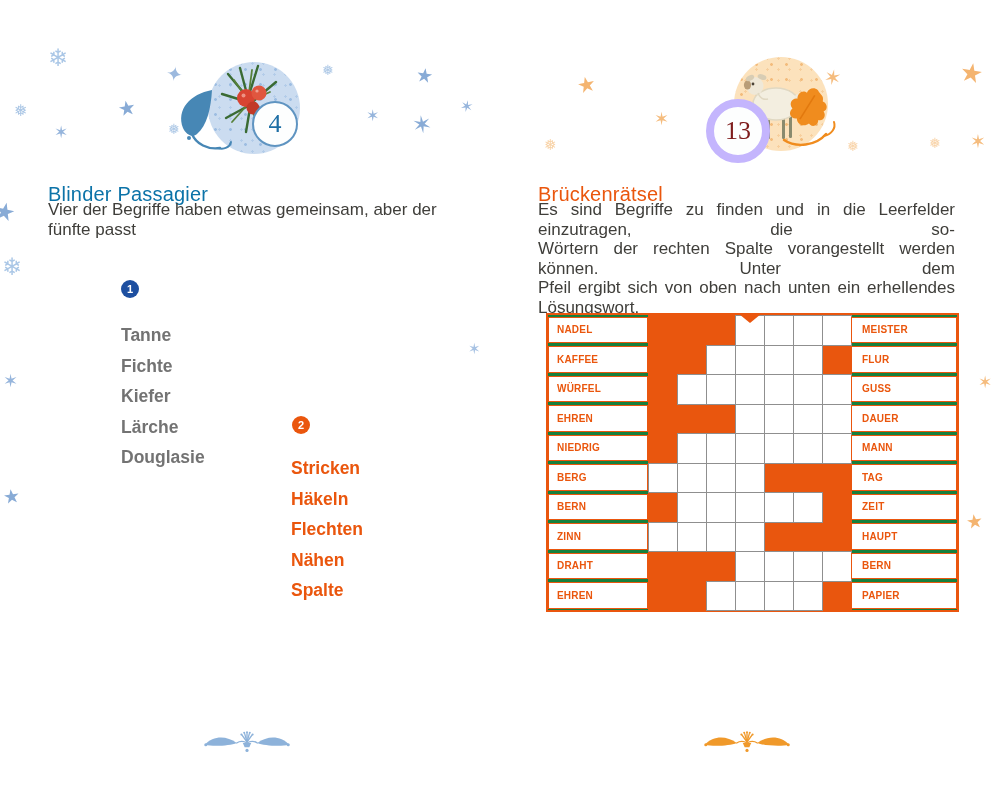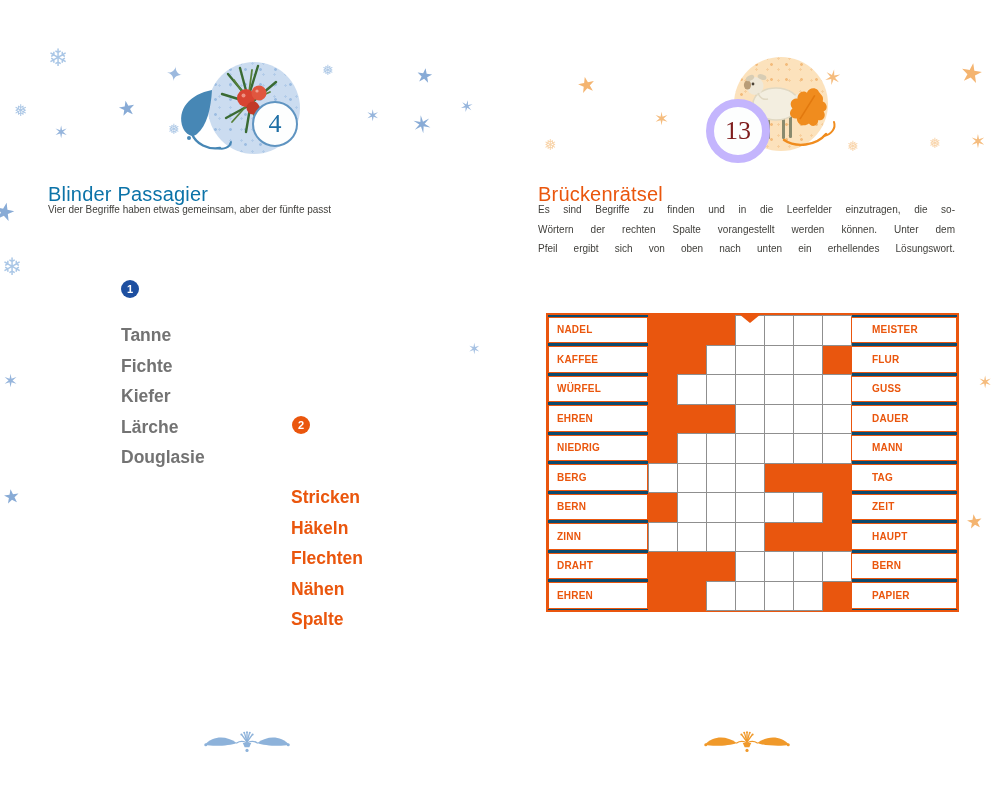--- a/index.html
+++ b/index.html
@@ -16,39 +16,39 @@
      background-size:15px 15px,11px 11px;background-position:0 0,6px 7px;}
   .num-circle{position:absolute;border-radius:50%;background:#fdfefe;display:flex;align-items:center;justify-content:center;
      font-family:"Liberation Serif",serif;}
   .num-circle.blue{left:252px;top:101px;width:42px;height:42px;border:2px solid #5f94c1;color:#1d6ea5;font-size:26px;}
   .num-circle.orange{left:706px;top:99px;width:48px;height:48px;border:8px solid #c4b5fd;color:#7f1d1d;font-size:26px;}
   .svgart{position:absolute;}
   
   .title{position:absolute;font-size:20px;font-weight:normal;letter-spacing:.2px;}
   .title.blue{left:48px;top:166px;color:#0c73a8;}
   .title.orange{left:538px;top:166px;color:#ea560d;}
-  .intro{position:absolute;font-size:10px;line-height:19.6px;color:#3f3e3a;}
+  .intro{position:absolute;font-size:17px;line-height:19.6px;color:#3f3e3a;}
   .intro.left{left:48px;top:200px;width:405px;}
   .intro.right{left:538px;top:200px;width:417px;}
   .intro.right .line{text-align:justify;text-align-last:justify;}
   
   .marker{position:absolute;width:18px;height:18px;border-radius:50%;color:#fff;font-size:11px;font-weight:bold;
      display:flex;align-items:center;justify-content:center;}
   .marker.m1{left:121px;top:280px;background:#1d4fa0;}
   .marker.m2{left:292px;top:416px;background:#ea560d;}
   .wordlist{position:absolute;font-size:17.5px;font-weight:bold;line-height:30.6px;}
   .wordlist.blue{left:121px;top:320px;color:#737373;}
-  .wordlist.orange{left:291px;top:453px;color:#ea560d;margin-top:29px;}
-  
-  .bridge-grid{position:absolute;left:546px;top:313px;border:2px solid #ea560e;background:#0c4a6e;
+  .wordlist.orange{left:291px;top:453px;color:#ea560d;}
+  
+  .bridge-grid{position:absolute;left:546px;top:313px;border:2px solid #ea560e;background:#15803d;
      display:grid;grid-template-columns:100px repeat(7,29px) 106px;grid-auto-rows:29.5px;}
   .wcell{box-sizing:border-box;border:1px solid #ea560e;background:#fff;margin:1.5px 0;
      display:flex;align-items:center;padding-left:8px;font-size:10px;font-weight:bold;color:#ea560d;letter-spacing:.2px;
      position:relative;z-index:2;}
-  .wcell.right{padding-left:20px;}
+  .wcell.right{padding-left:10px;}
   .mcell{box-sizing:border-box;width:calc(100% + 1px);height:calc(100% + 1px);margin:0 -1px -1px 0;
      border:1px solid #8f8f8f;background:#fff;position:relative;z-index:1;}
   .mcell.filled{border-color:#e9560e;background:#e9560e;z-index:0;}
   .grid-arrow{position:absolute;top:-1px;width:0;height:0;
      border-left:11px solid transparent;border-right:11px solid transparent;border-top:9px solid #ea560e;z-index:3;}
   
   .ornament{position:absolute;width:90px;height:26px;}
   .ornament.blue{left:202px;top:729px;color:#8db2da;}
   .ornament.orange{left:702px;top:729px;color:#f0992a;}
 </style>

